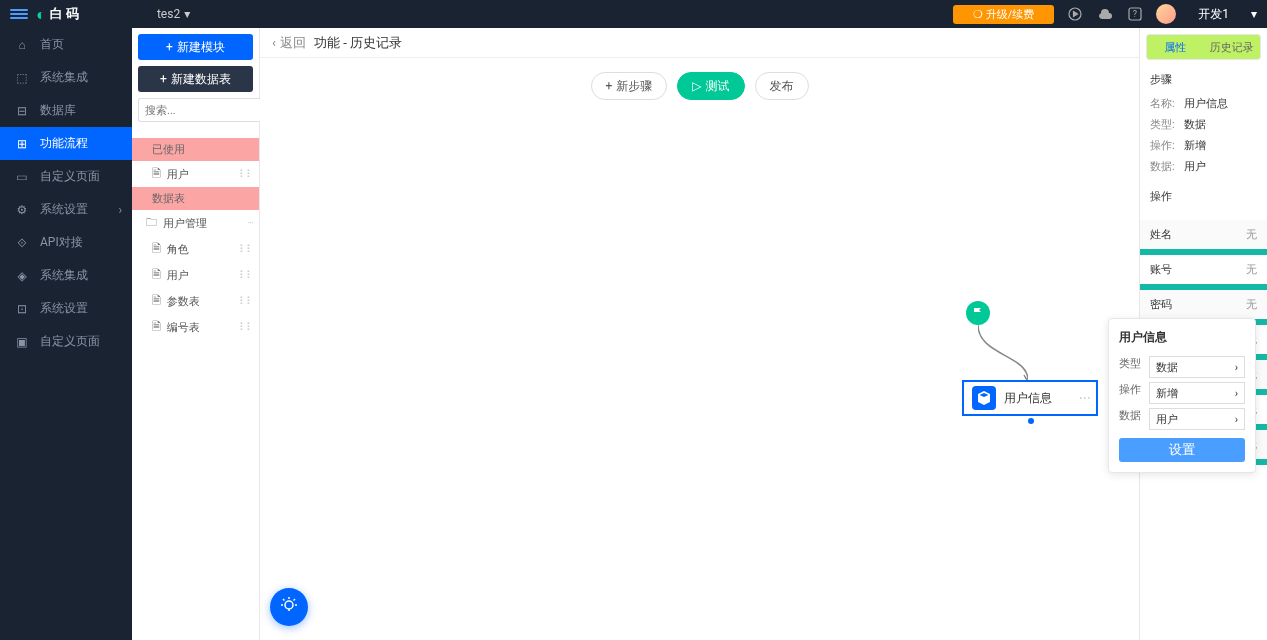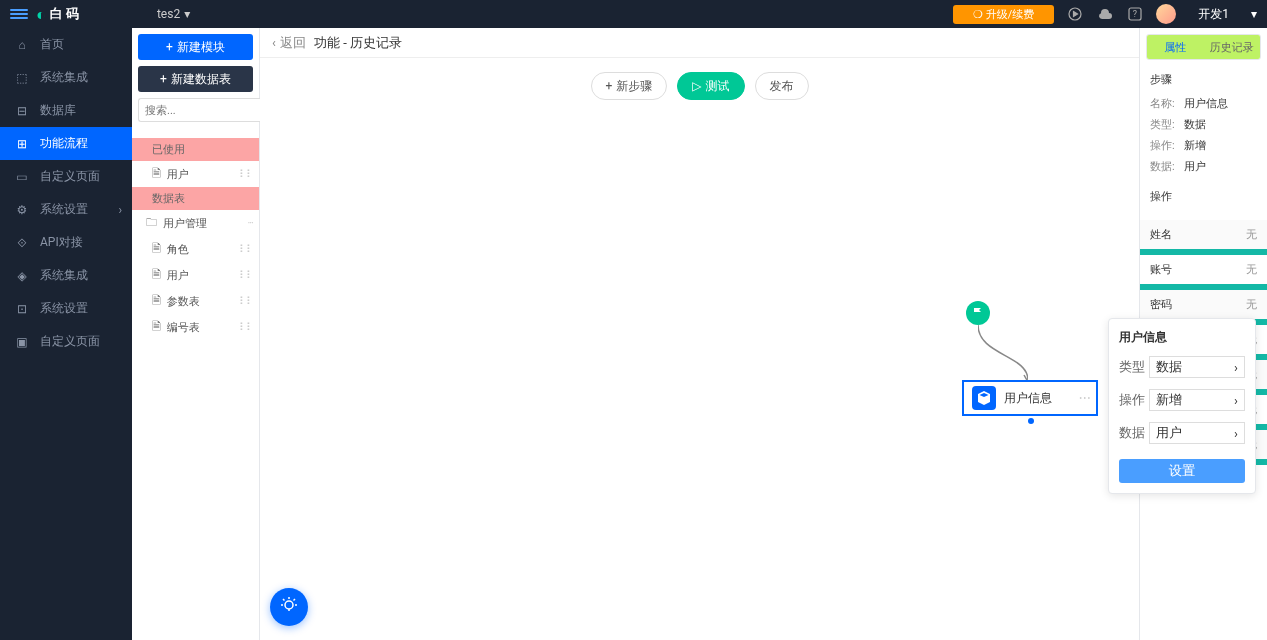--- a/index.html
+++ b/index.html
@@ -41,21 +41,21 @@
 .tool-btn.green{background:#00c896;border-color:#00c896;color:#fff}
 .canvas{position:absolute;top:30px;left:0;right:0;bottom:0}
 .start-node{position:absolute;left:706px;top:243px;width:24px;height:24px;border-radius:50%;background:#00c896;display:flex;align-items:center;justify-content:center;color:#fff}
 .flow-line{position:absolute;left:718px;top:267px;width:50px;height:70px}
 .node-box{position:absolute;left:702px;top:322px;width:136px;height:36px;border:2px solid #0066ff;background:#fff;display:flex;align-items:center;gap:8px;padding:0 8px;cursor:pointer}
 .node-icon{width:24px;height:24px;background:#0066ff;border-radius:4px;display:flex;align-items:center;justify-content:center;color:#fff}
 .node-dots{position:absolute;right:4px;top:50%;transform:translateY(-50%);color:#aaa;writing-mode:vertical-rl}
 .handle-dot{position:absolute;left:768px;top:360px;width:6px;height:6px;border-radius:50%;background:#0066ff}
 .popover{position:absolute;left:848px;top:260px;width:148px;background:#fff;border:1px solid #e5e7eb;border-radius:4px;box-shadow:0 2px 8px rgba(0,0,0,0.1);padding:10px}
 .popover-title{font-size:12px;font-weight:bold;margin-bottom:10px}
-.popover-row{display:flex;align-items:center;margin-bottom:11px;font-size:13px}
+.popover-row{display:flex;margin-bottom:4px;font-size:11px}
 .popover-label{width:30px;color:#666}
 .popover-select{flex:1;height:22px;border:1px solid #ddd;display:flex;align-items:center;justify-content:space-between;padding:0 6px;cursor:pointer;color:#333}
 .popover-btn{width:100%;height:24px;background:#4a9eff;color:#fff;border:none;border-radius:3px;cursor:pointer;margin-top:4px}
 .right-panel{width:128px;border-left:1px solid #e5e7eb;background:#fff}
 .tabs{display:flex;border:1px solid #e5e7eb;margin:6px;border-radius:3px;overflow:hidden}
 .tab{flex:1;height:24px;display:flex;align-items:center;justify-content:center;cursor:pointer;font-size:11px;color:#666}
 .tab.active{color:#0066ff;background:#bef264}
 .tab:not(.active){background:#bef264}
 .prop-section{padding:6px 10px;font-size:11px}
 .prop-section-title{color:#333;margin-bottom:6px}

